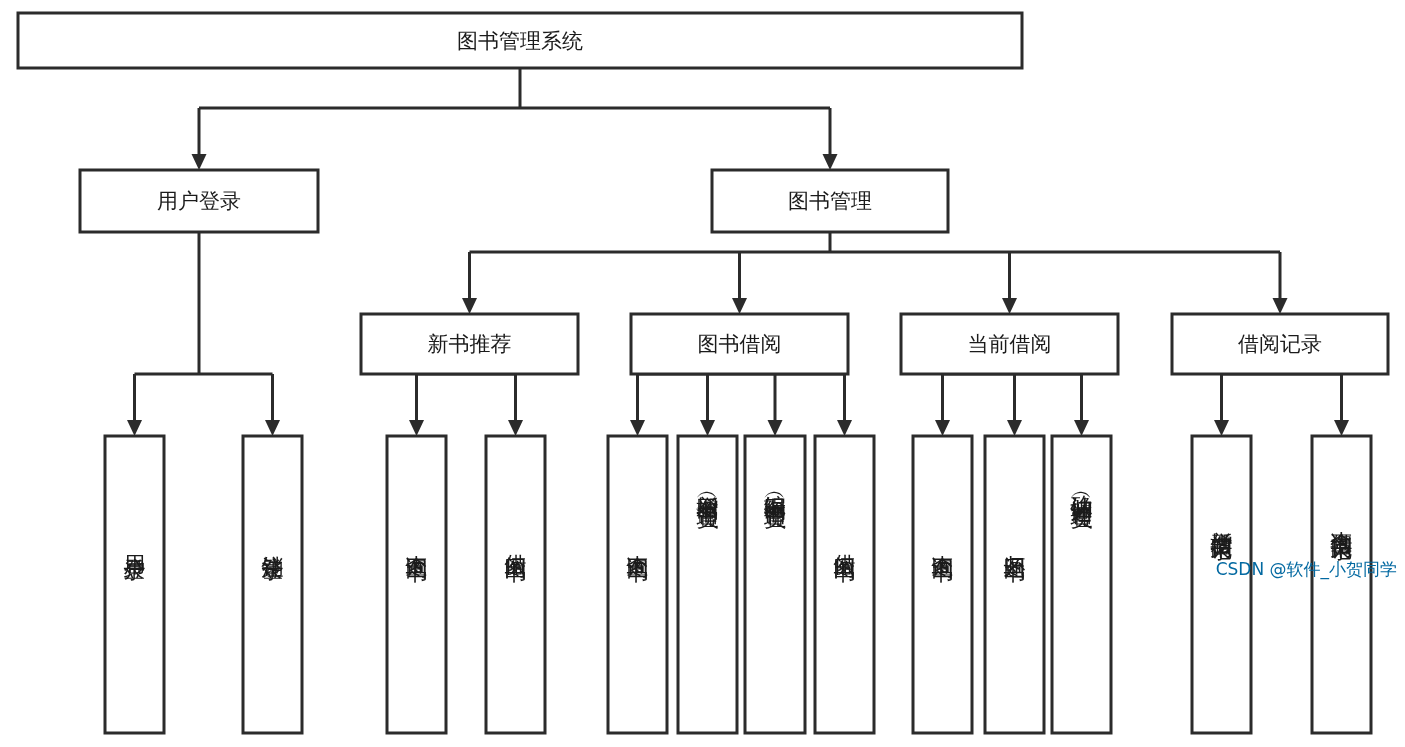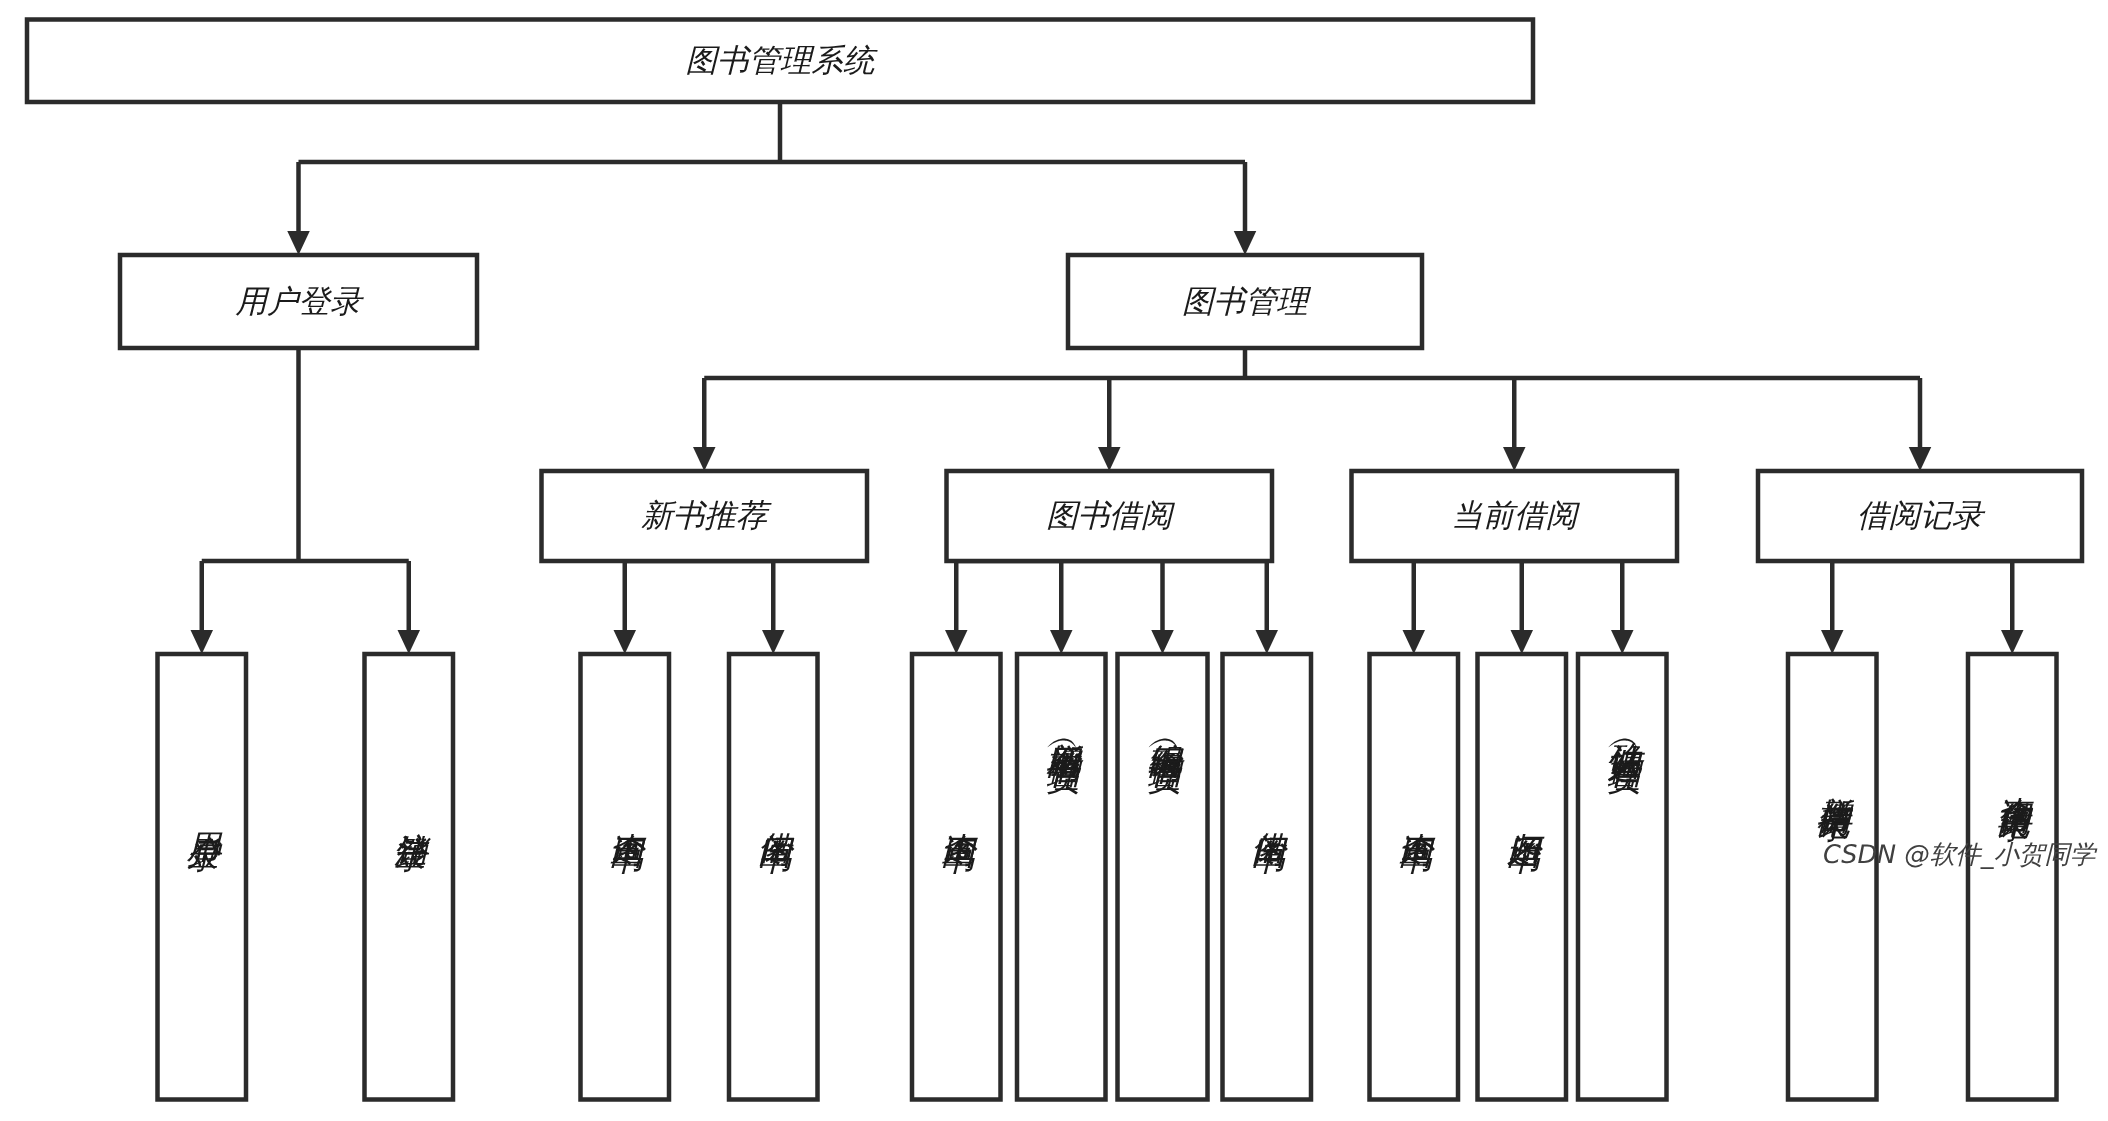--- a/index.html
+++ b/index.html
@@ -11,21 +11,20 @@
     width: 1405px;
     height: 747px;
     font-family: "DejaVu Sans", "Liberation Sans", sans-serif;
     overflow: hidden;
   }
   #diagram-root {
     position: relative;
     width: 1405px;
     height: 587px;
     background: #ffffff;
-    font-style: italic;
   }
   svg#diagram-svg {
     position: absolute;
     left: 0;
     top: 0;
     width: 1405px;
     height: 747px;
   }
   .node-box {
     fill: #ffffff;
@@ -67,21 +66,21 @@
     display: flex;
     align-items: flex-start;
     justify-content: center;
   }
   .watermark {
     position: absolute;
     right: 8px;
     bottom: 6px;
     font-family: "DejaVu Sans", "Liberation Sans", sans-serif;
     font-size: 17px;
-    color: #404040;
+    color: #0369a1;
     white-space: nowrap;
     pointer-events: none;
   }
 </style>
 </head>
 <body>
 
 <div id="diagram-root">
 
   <svg id="diagram-svg" viewBox="0 0 1405 747">

